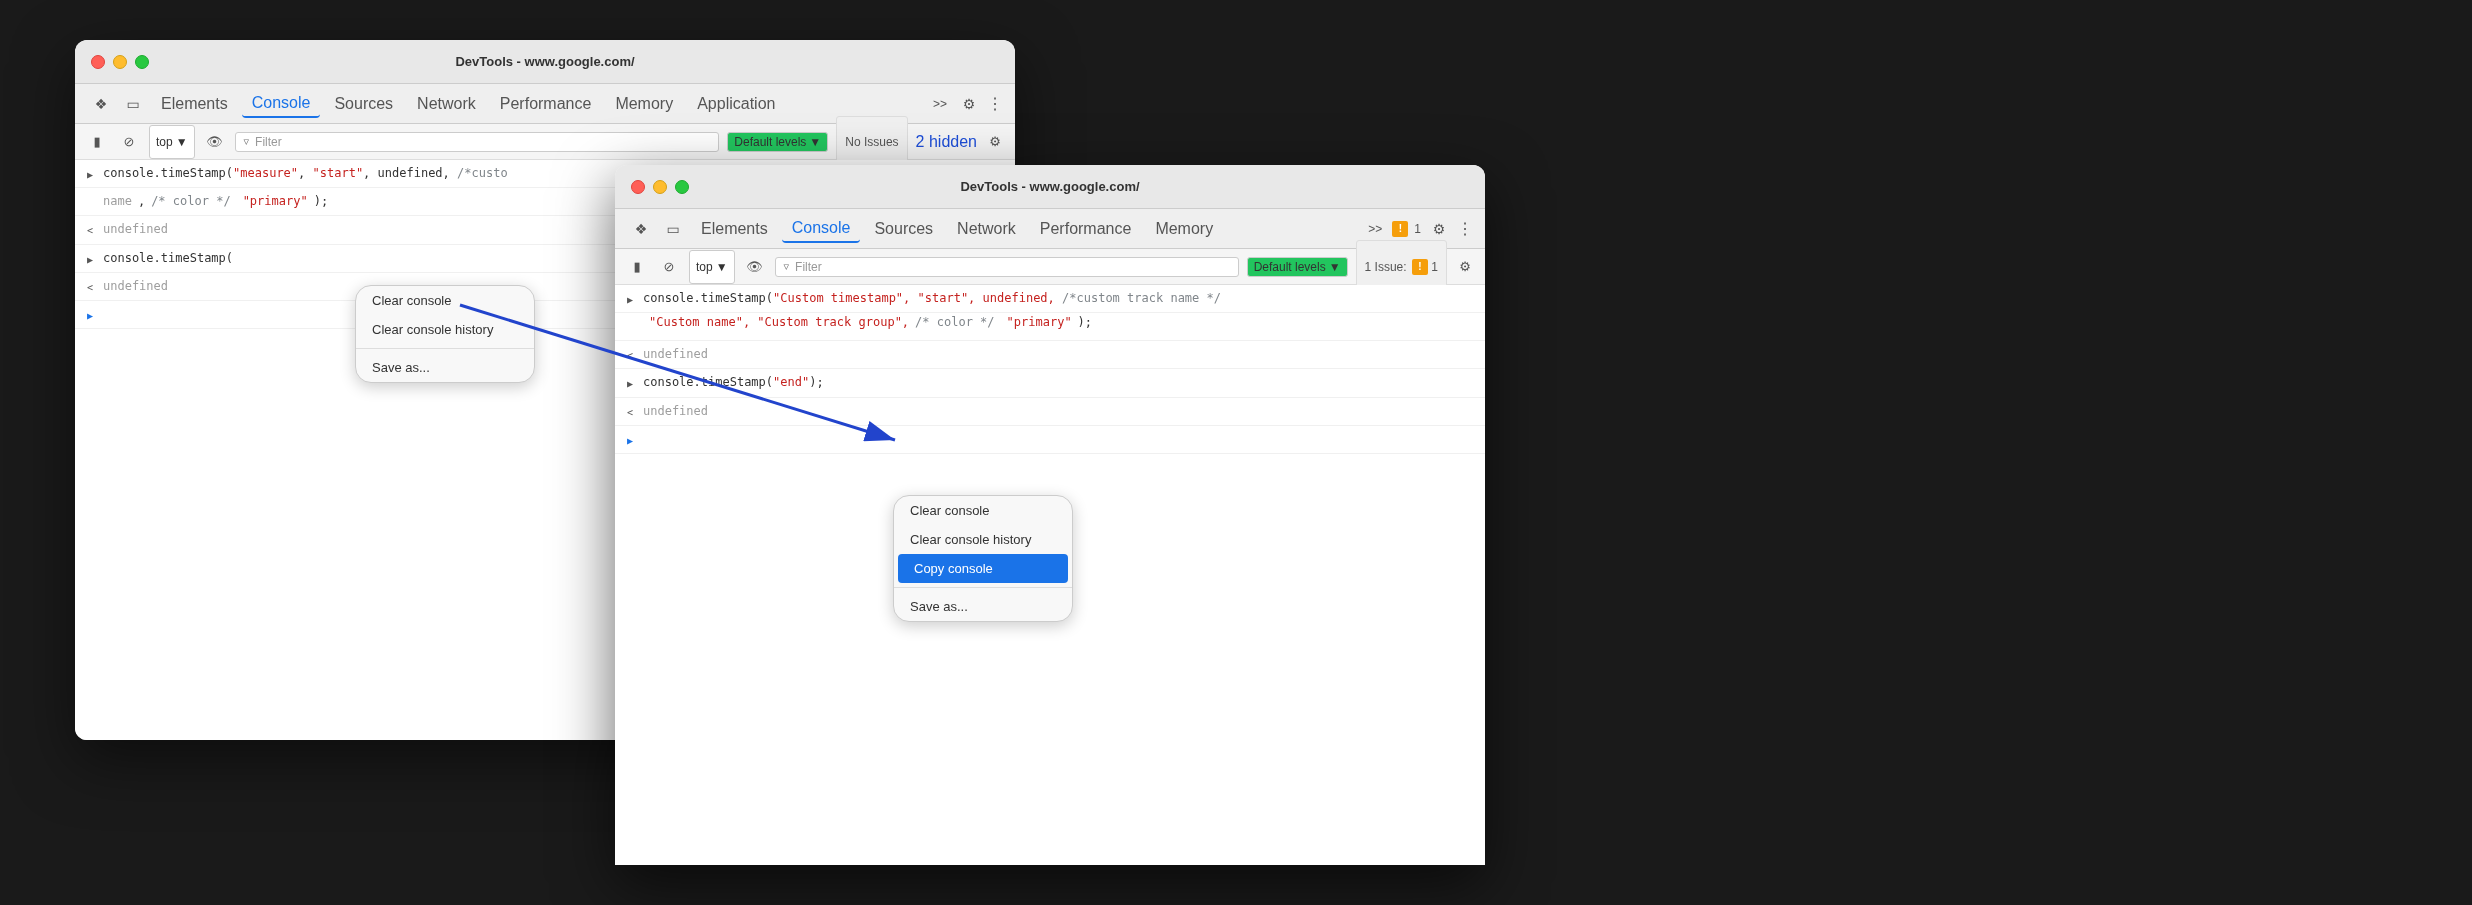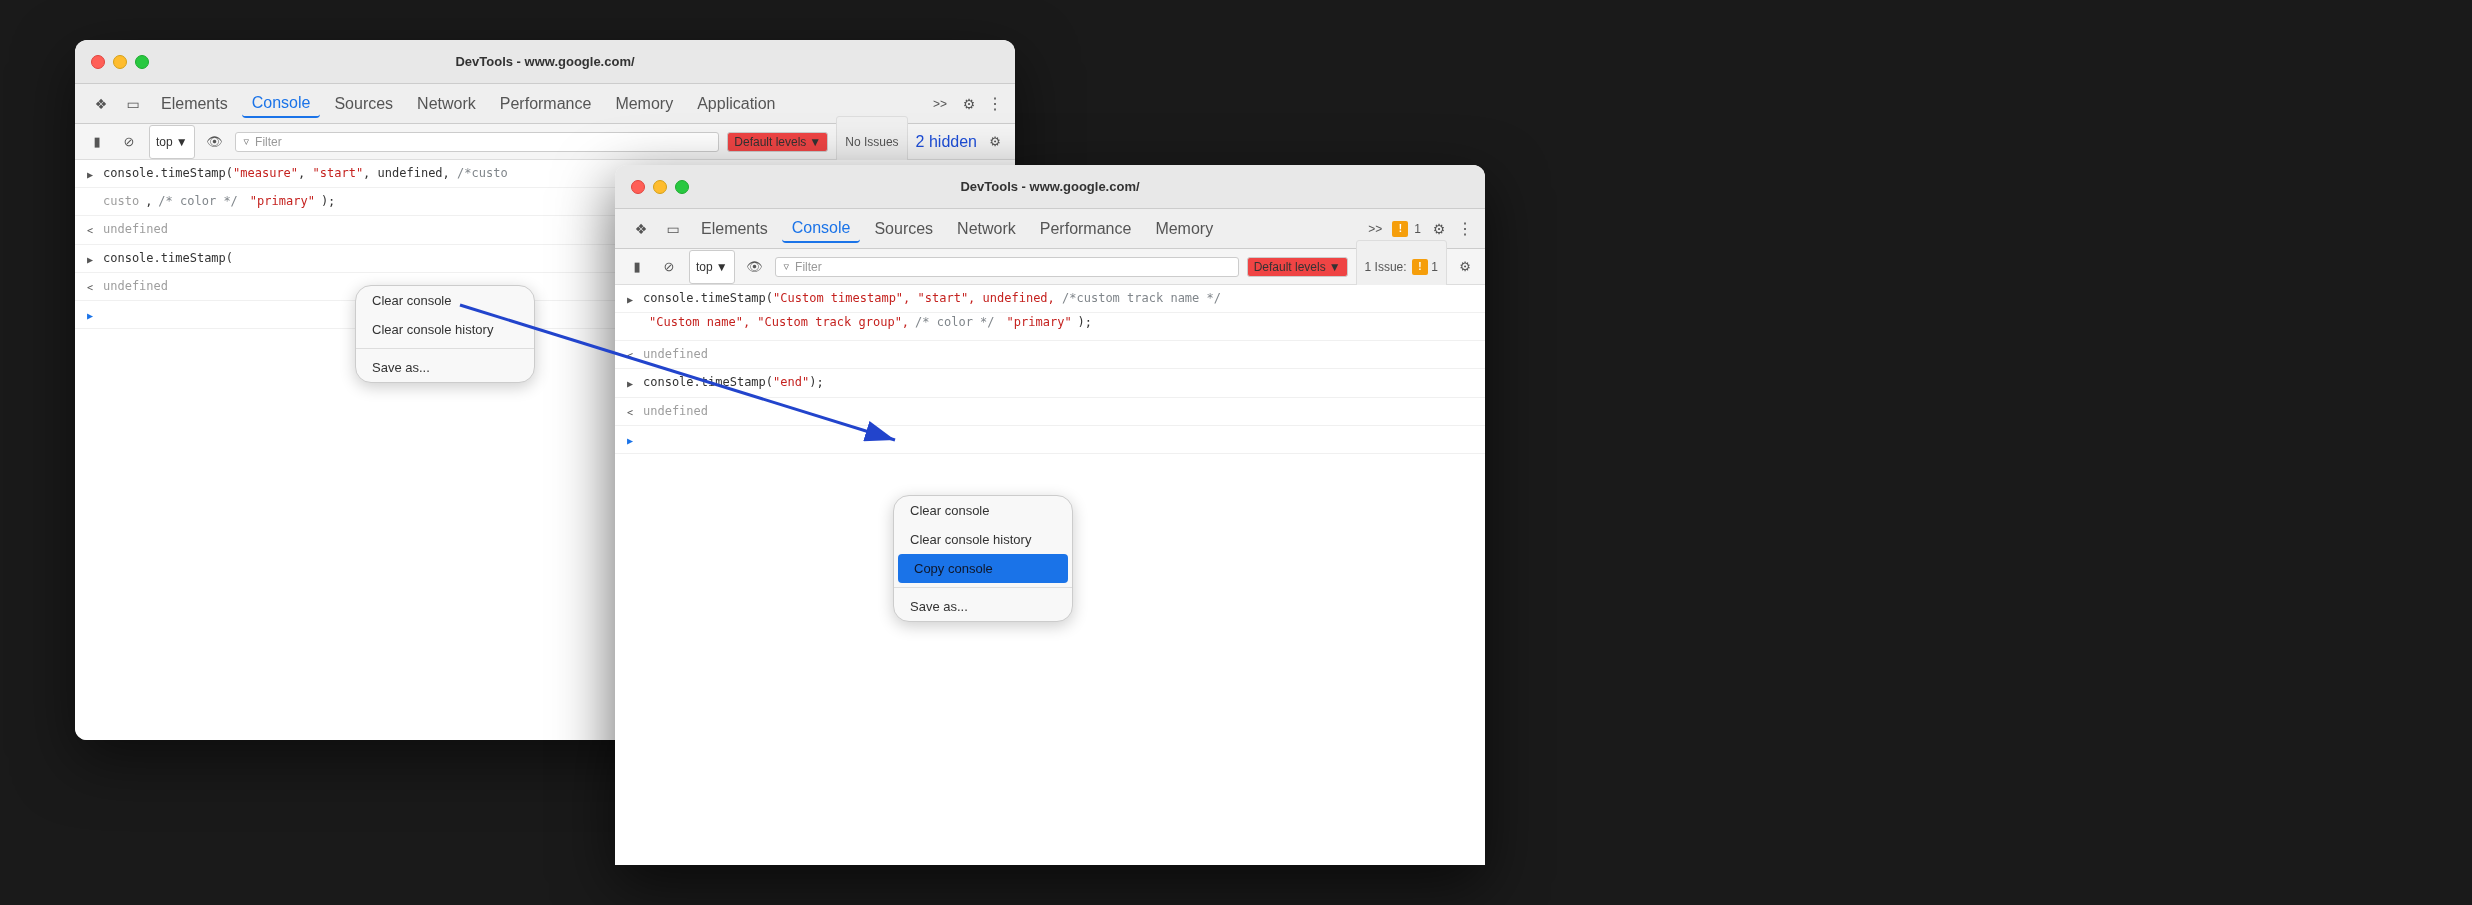--- a/index.html
+++ b/index.html
@@ -170,21 +170,21 @@
     .levels-selector {
       display: flex;
       align-items: center;
       gap: 3px;
       font-size: 12px;
       color: #333;
       cursor: pointer;
       padding: 2px 6px;
       border: 1px solid #ccc;
       border-radius: 3px;
-      background: #ef4444;
+      background: #22c55e;
     }
 
     .issues-badge {
       font-size: 12px;
       color: #555;
       padding: 18px 8px;
       background: #f0f0f0;
       border: 1px solid #ddd;
       border-radius: 3px;
     }
@@ -257,21 +257,21 @@
 
     .context-menu-item {
       padding: 7px 16px;
       font-size: 13px;
       color: #333;
       cursor: pointer;
     }
 
     .context-menu-item.highlighted {
       background: #1a73e8;
-      color: #0f172a;
+      color: #ffffff;
       border-radius: 4px;
       margin: 0 4px;
     }
 
     .context-menu-divider {
       height: 1px;
       background: #ddd;
       margin: 4px 0;
     }
 
@@ -374,21 +374,21 @@
 
     <div class="console-content">
 
       <div class="console-line">
         <span class="console-expand">▶</span>
         <span>
           <span class="code-text">console.timeStamp(</span><span class="code-string">"measure"</span><span class="code-text">, </span><span class="code-string">"start"</span><span class="code-text">, undefined, </span><span class="code-comment">/*custo</span>
         </span>
       </div>
       <div class="console-line" style="padding-left:28px;">
-        <span class="code-text" style="color:#9e9e9e;">custo</span>
+        <span class="code-text" style="color:#9e9e9e;">name</span>
           <span class="code-text">, </span>
           <span class="code-comment">/* color */</span>
           <span class="code-text"> </span>
           <span class="code-string">"primary"</span>
           <span class="code-text">);</span>
       </div>
 
       <div class="console-line undefined-line">
         <span class="console-expand">&lt;</span>
         <span style="color:#9e9e9e;">undefined</span>

